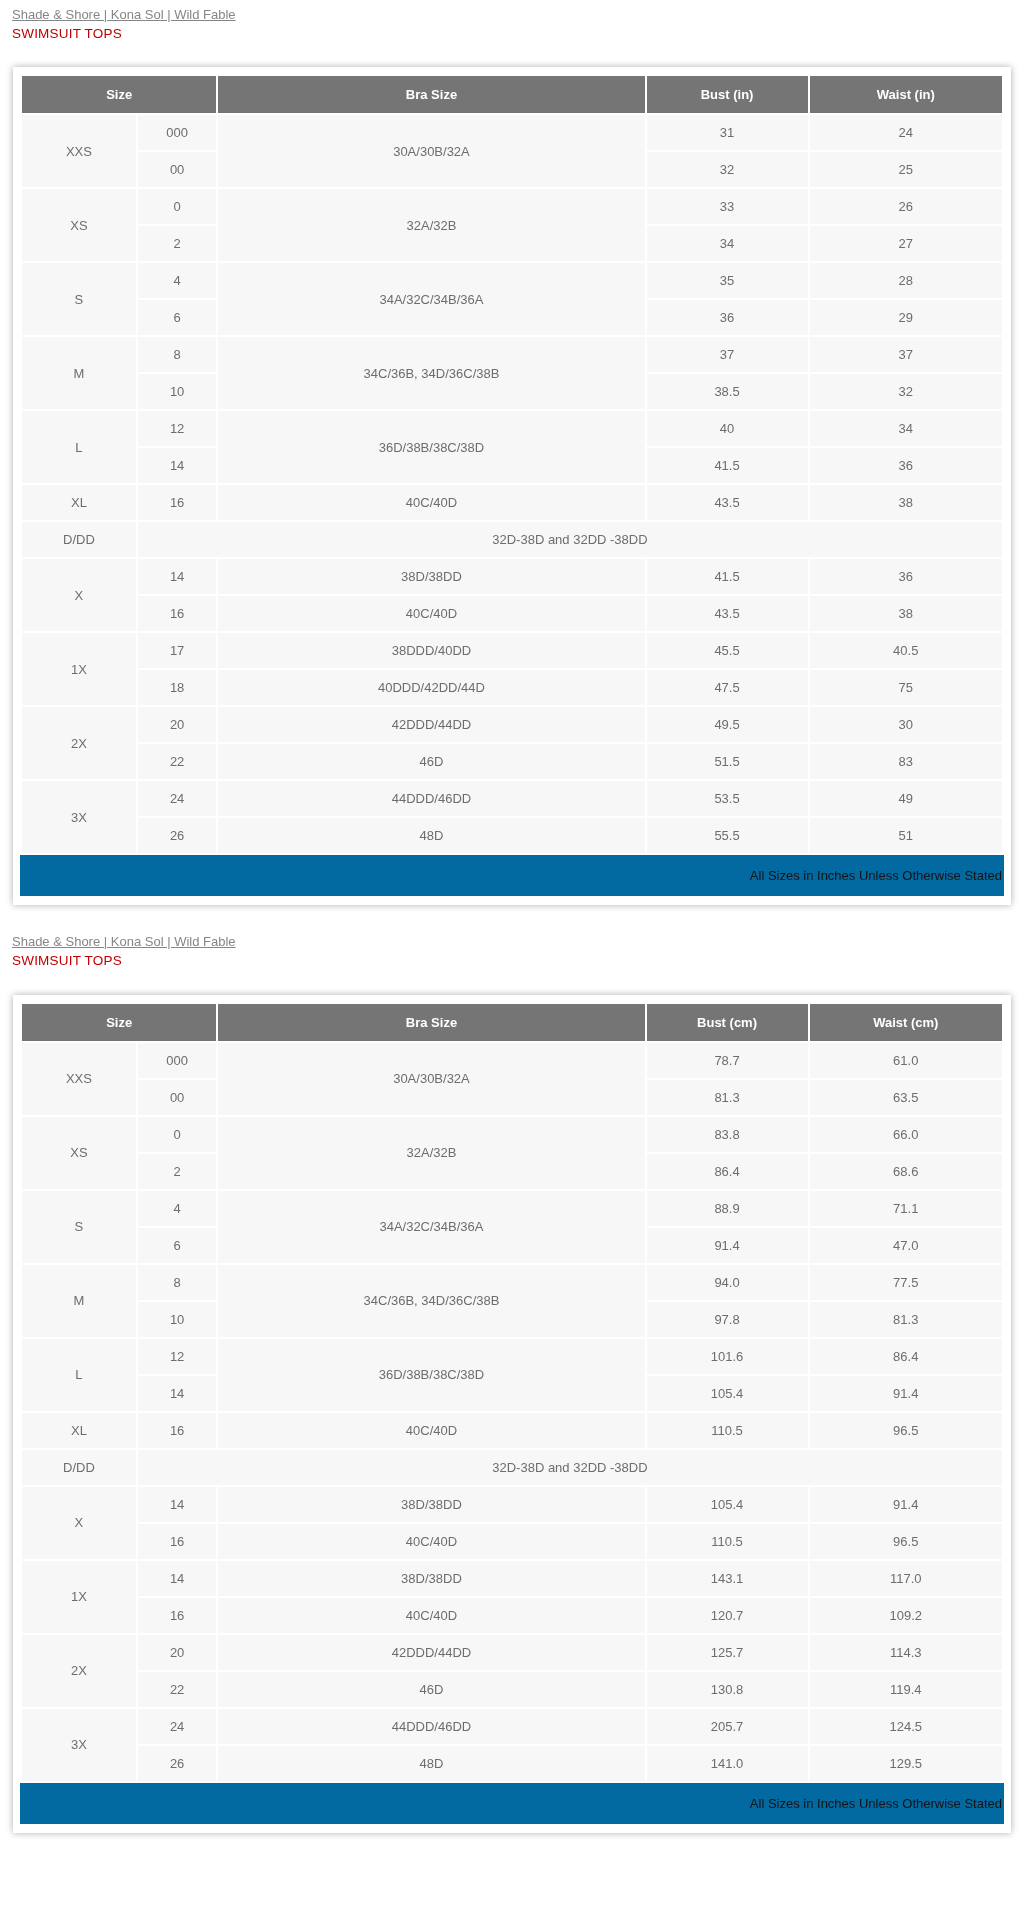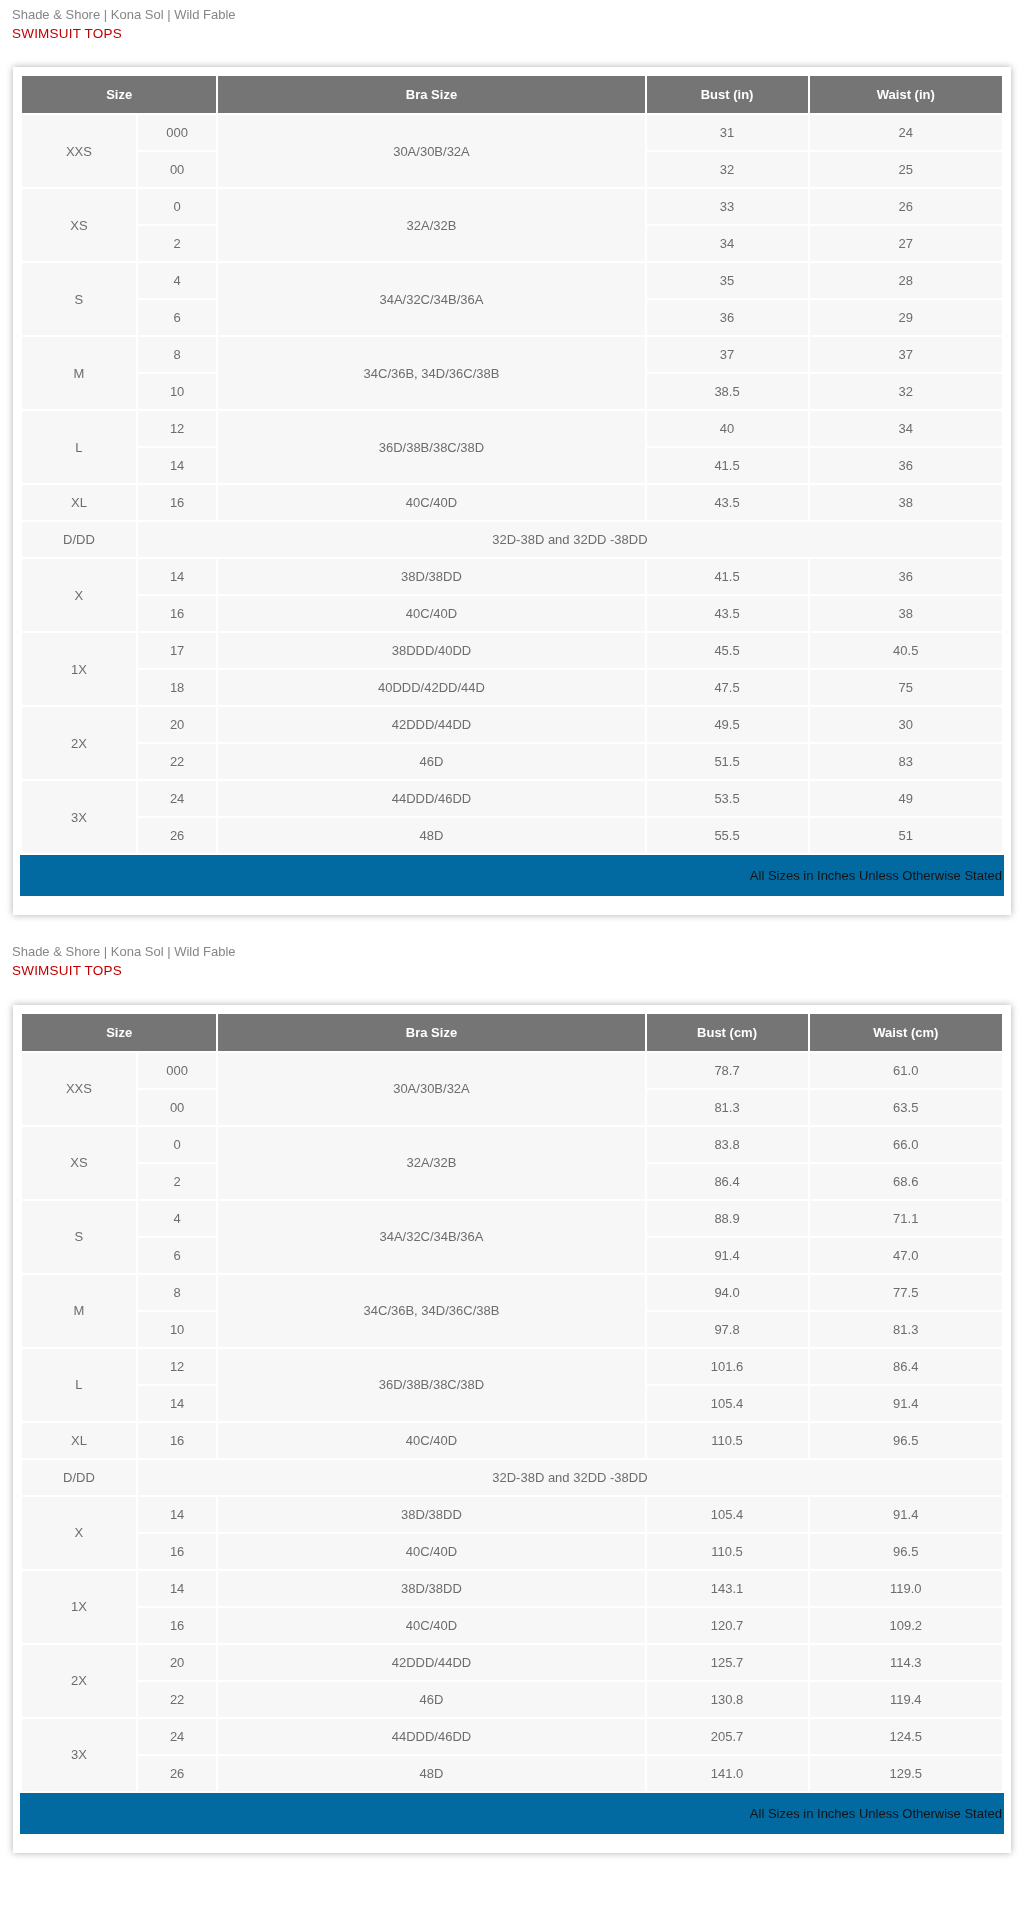--- a/index.html
+++ b/index.html
@@ -13,34 +13,35 @@
     box-sizing: border-box;
     padding-top: 8px;
   }
   .chart-section { margin-bottom: 30px; }
   .titles { padding: 0 12px; }
   .brand-line {
     font-size: 13px;
     color: #868686;
     margin: 0 0 3px 0;
     line-height: 1.15;
+    text-decoration: underline;
   }
   .section-heading {
     font-size: 13.5px;
     font-weight: normal;
     color: #c00000;
     letter-spacing: 0.2px;
     margin: 0;
     line-height: 1.15;
   }
   .card {
     margin: 26px 13px 0 13px;
     background: #ffffff;
     box-shadow: 0 0 7px rgba(0,0,0,0.32);
-    padding: 7px 7px 19px 7px;
+    padding: 7px 7px 9px 7px;
   }
   table.size-chart {
     width: 100%;
     border-collapse: collapse;
     table-layout: fixed;
   }
   table.size-chart th {
     background: #757575;
     color: #ffffff;
     font-size: 13px;
@@ -330,21 +331,21 @@
               <td>16</td>
               <td>40C/40D</td>
               <td>110.5</td>
               <td>96.5</td>
             </tr>
             <tr>
               <td rowspan="2">1X</td>
               <td>14</td>
               <td>38D/38DD</td>
               <td>143.1</td>
-              <td>119.0</td>
+              <td>117.0</td>
             </tr>
             <tr>
               <td>16</td>
               <td>40C/40D</td>
               <td>120.7</td>
               <td>109.2</td>
             </tr>
             <tr>
               <td rowspan="2">2X</td>
               <td>20</td>

